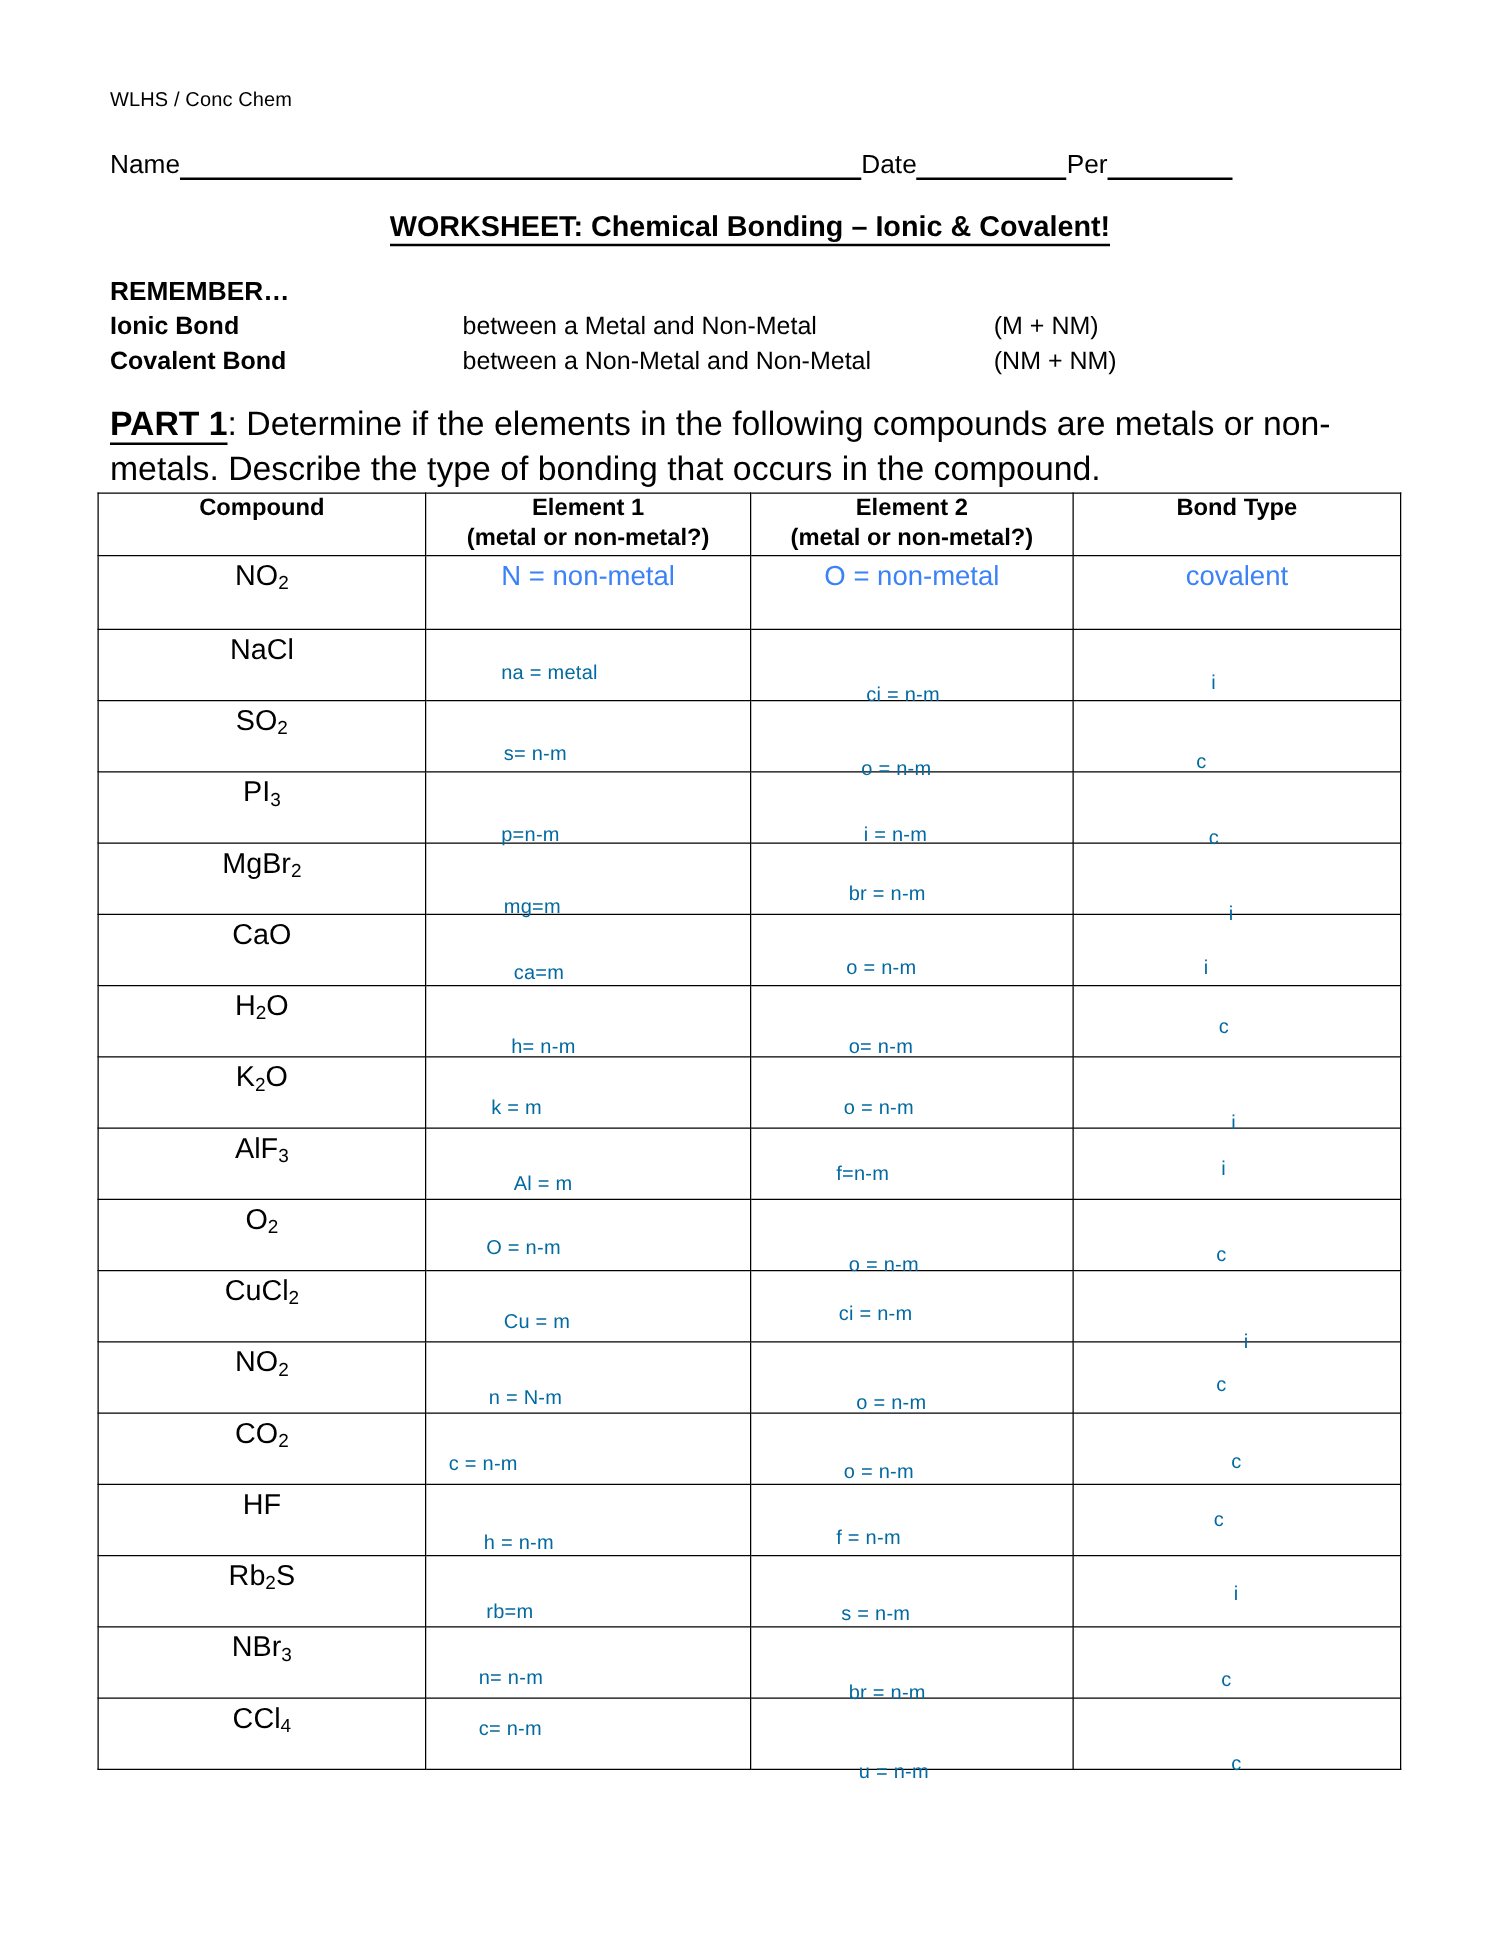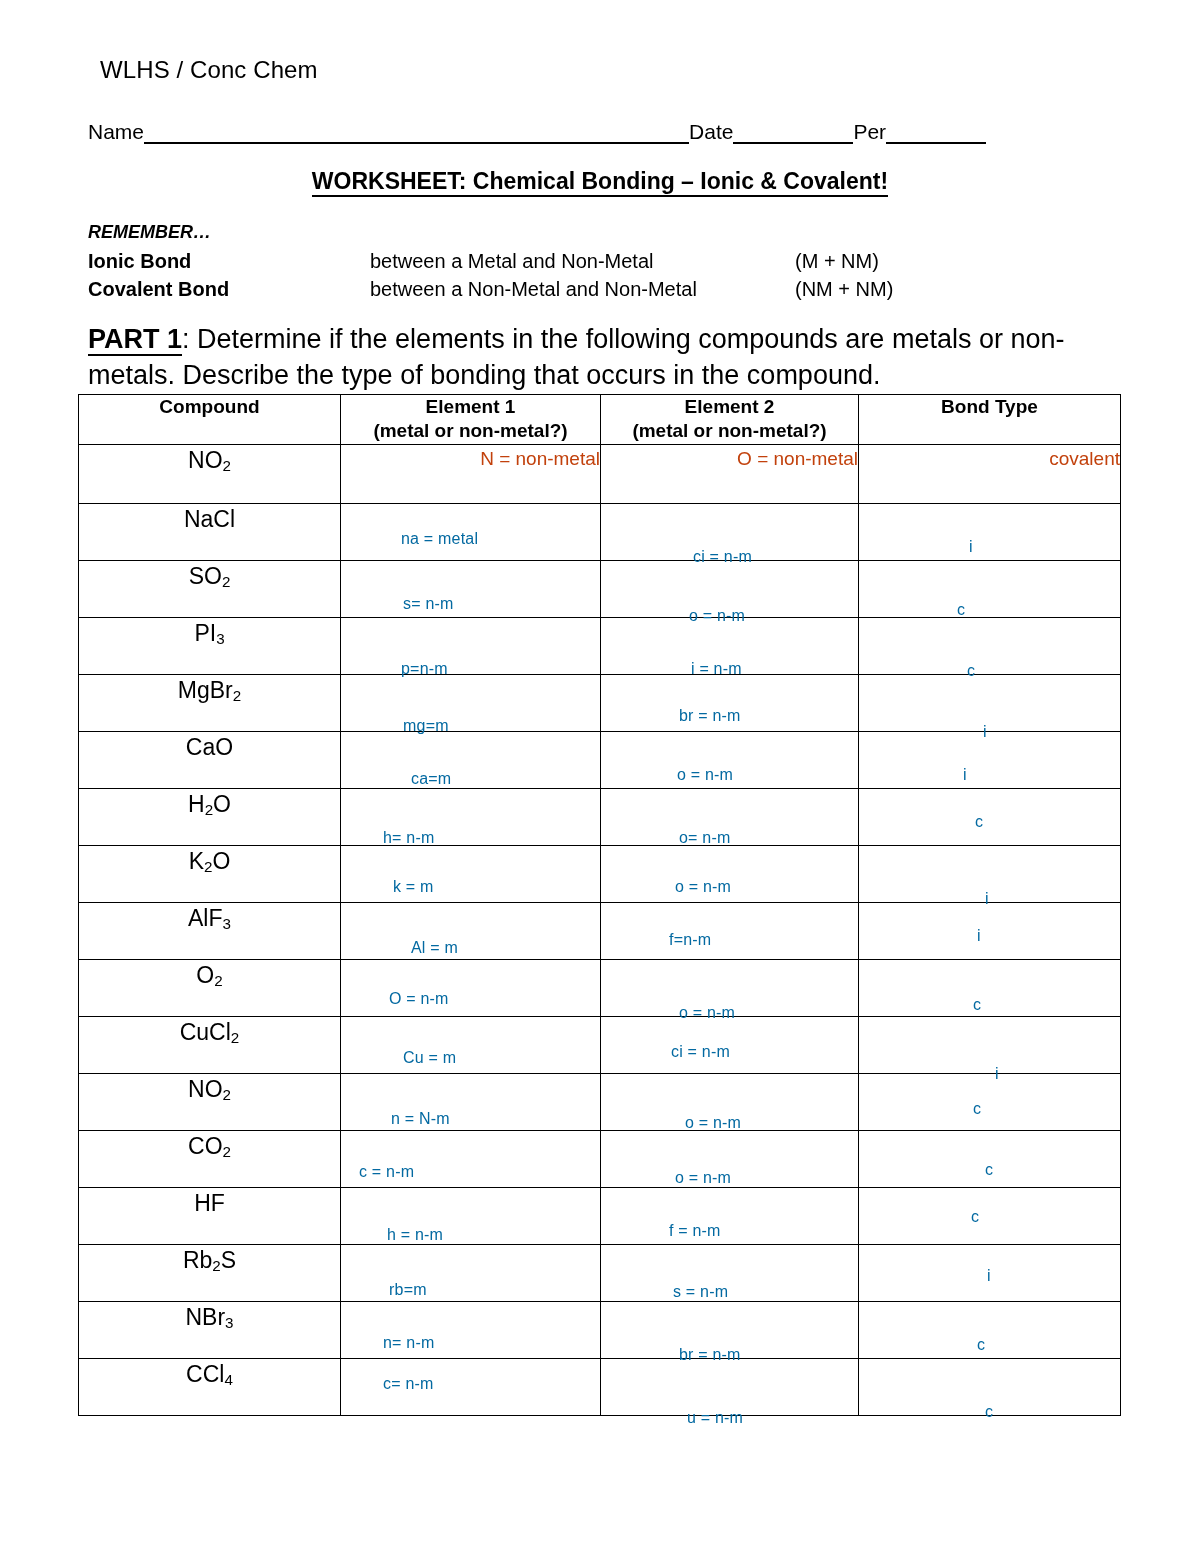--- a/index.html
+++ b/index.html
@@ -18,24 +18,23 @@
   .page {
     position: absolute;
     left: 0; top: 0;
     width: 1200px;
     height: 1553px;
   }
 
   
   .course-line {
     position: absolute;
-    left: 88px; top: 56px;
-    font-size: 24px;
+    left: 88px; top: 72px;
+    font-size: 16px;
     letter-spacing: 0.1px;
-    margin-left: 12px;
   }
 
   .namerow {
     position: absolute;
     left: 88px; top: 120px;
     width: 990px;
     font-size: 21px;
     display: flex;
     align-items: flex-end;
     white-space: nowrap;
@@ -60,23 +59,22 @@
   }
   .title span {
     border-bottom: 2.4px solid #000;
     padding-bottom: 1px;
   }
 
   
   .remember {
     position: absolute;
     left: 88px; top: 222px;
-    font-size: 18px;
+    font-size: 21px;
     font-weight: bold;
-    font-style: italic;
   }
   .bondline {
     position: absolute;
     left: 88px;
     font-size: 20px;
     width: 1020px;
     white-space: nowrap;
   }
   .bondline.r1 { top: 250px; }
   .bondline.r2 { top: 278px; }
@@ -153,24 +151,24 @@
     font-size: 16px;
     letter-spacing: 0.2px;
     white-space: nowrap;
     color: #0369a1;
   }
 
   
   .ex {
     position: static;
     display: block;
-    text-align: right;
-    font-size: 19px;
+    text-align: center;
+    font-size: 22px;
     padding-top: 3px;
-    color: #c2410c;
+    color: #3b82f6;
     letter-spacing: 0;
   }
 </style>
 </head>
 <body>
 
 <div class="page">
 
   <div class="course-line">WLHS / Conc Chem</div>
 
@@ -308,21 +306,21 @@
           </td>
           <td>
             <span class="ans" style="left: 104px; top: 34px;">i</span>
           </td>
         </tr>
         <tr>
           <td>
             <span class="formula">H<sub>2</sub>O</span>
           </td>
           <td>
-            <span class="ans" style="left: 42px; top: 40px;">h= n-m</span>
+            <span class="ans" style="left: 68px; top: 40px;">h= n-m</span>
           </td>
           <td>
             <span class="ans" style="left: 78px; top: 40px;">o= n-m</span>
           </td>
           <td>
             <span class="ans" style="left: 116px; top: 24px;">c</span>
           </td>
         </tr>
         <tr>
           <td>

